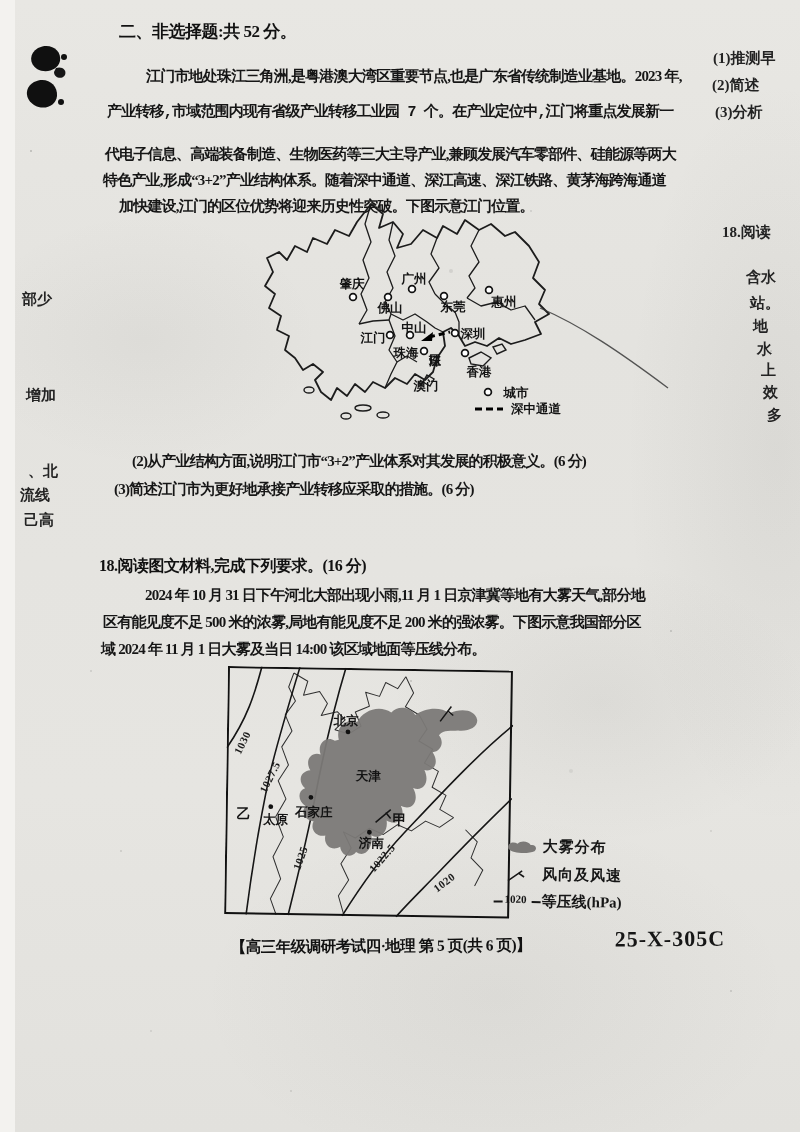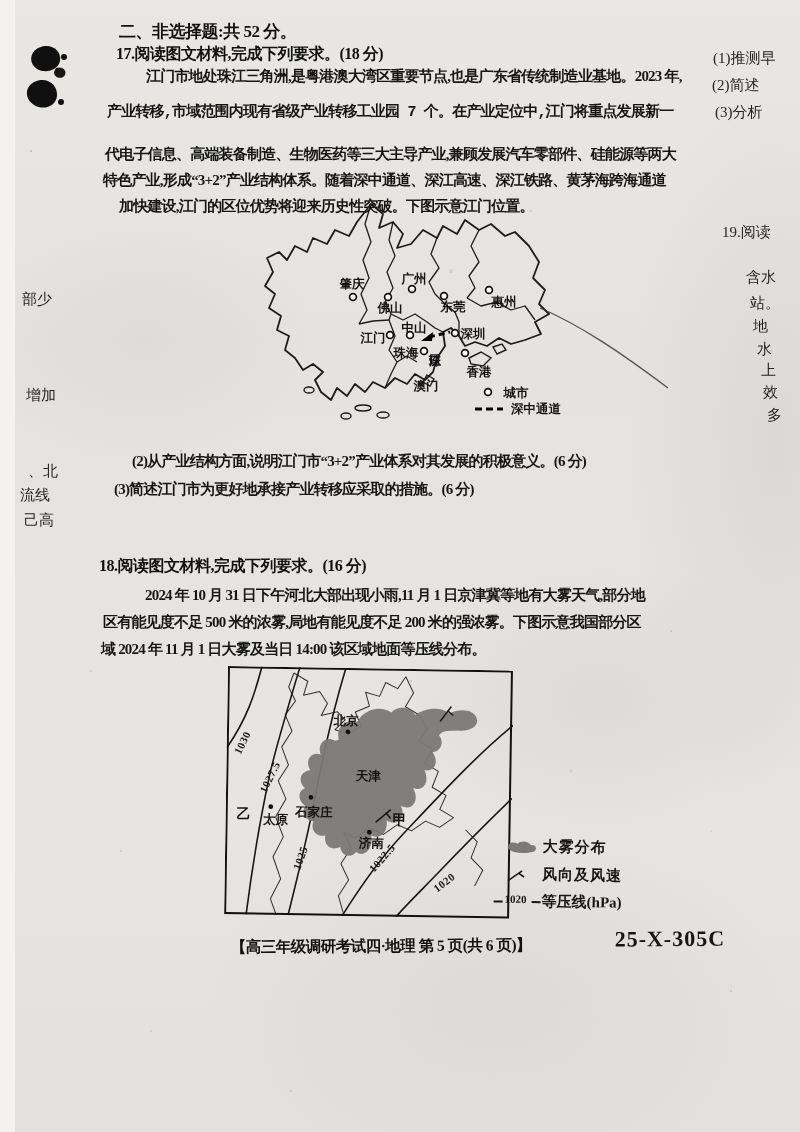--- a/index.html
+++ b/index.html
@@ -10,21 +10,21 @@
   .mottle{position:absolute;inset:0;pointer-events:none;
       background:
         radial-gradient(ellipse 300px 200px at 75% 62%, rgba(90,90,85,.07), transparent 70%),
         radial-gradient(ellipse 250px 180px at 18% 30%, rgba(90,90,85,.05), transparent 70%),
         radial-gradient(ellipse 420px 260px at 62% 88%, rgba(90,90,85,.06), transparent 70%),
         radial-gradient(ellipse 200px 500px at 97% 40%, rgba(80,80,75,.07), transparent 75%);}
   .leftstrip{position:absolute;left:0;top:0;width:15px;height:1132px;background:#f3f2ef;}
   .abs{position:absolute;}
   .t{color:#161616;font-weight:700;font-size:15px;letter-spacing:-0.8px;white-space:nowrap;}
   .tt{color:#111;font-weight:700;font-size:16px;letter-spacing:-0.5px;white-space:nowrap;}
-  .edge{color:#232323;font-weight:400;font-size:15px;white-space:nowrap;letter-spacing:0;}
+  .edge{color:#232323;font-weight:700;font-size:15px;white-space:nowrap;letter-spacing:0;}
   .vert{writing-mode:vertical-rl;text-orientation:upright;font-weight:700;font-size:12px;
         color:#141414;letter-spacing:1px;line-height:1;}
   svg text{font-family:"Liberation Serif",serif;}
   .maplabel{font-size:12.5px;font-weight:700;fill:#131313;}
   .isolabel{font-size:11px;font-weight:700;fill:#1c1c1c;letter-spacing:.5px;}
   .footer-exam{font-size:15.5px;letter-spacing:-0.5px;}
   .speckles{position:absolute;width:2px;height:2px;border-radius:50%;background:rgba(50,50,48,.25);
     box-shadow:150px 300px 0 0 rgba(50,50,48,.18), 420px 120px 0 1px rgba(50,50,48,.10),
       640px 480px 0 0 rgba(50,50,48,.2), 90px 700px 0 0 rgba(50,50,48,.16),
       540px 620px 0 1px rgba(50,50,48,.08), 700px 840px 0 0 rgba(50,50,48,.18),
@@ -44,21 +44,20 @@
 
   <svg class="abs" style="left:20px;top:42px;" width="50" height="72" viewBox="0 0 50 72">
     <path d="M18,6 C30,0 42,8 40,19 C38,28 26,32 17,27 C9,22 9,11 18,6 Z" fill="#101010"></path>
     <path d="M14,40 C26,34 38,42 37,54 C36,64 24,69 14,63 C5,57 4,46 14,40 Z" fill="#101010"></path>
     <path d="M36,26 C42,24 47,28 45,33 C42,38 34,36 34,30 Z" fill="#161616"></path>
     <circle cx="44" cy="15" r="3" fill="#101010"></circle>
     <circle cx="41" cy="60" r="3" fill="#101010"></circle>
   </svg>
 
   <div class="abs tt" style="left:119px;top:20px;font-size:17px;">二、非选择题:共 52 分。</div>
-  <div class="abs tt" style="left:116px;top:44px;">17.阅读图文材料,完成下列要求。(18 分)</div>
 
   <div class="abs t" style="left:146px;top:67px;">江门市地处珠江三角洲,是粤港澳大湾区重要节点,也是广东省传统制造业基地。2023 年,</div>
   <div class="abs t" style="left:107px;top:102px;font-family:Liberation Mono, monospace;">产业转移,市域范围内现有省级产业转移工业园 7 个。在产业定位中,江门将重点发展新一</div>
   <div class="abs t" style="left:105px;top:145px;">代电子信息、高端装备制造、生物医药等三大主导产业,兼顾发展汽车零部件、硅能源等两大</div>
   <div class="abs t" style="left:103px;top:171px;">特色产业,形成“3+2”产业结构体系。随着深中通道、深江高速、深江铁路、黄茅海跨海通道</div>
   <div class="abs t" style="left:119px;top:197px;">加快建设,江门的区位优势将迎来历史性突破。下图示意江门位置。</div>
 
   <div class="abs" style="left:243px;top:194px;width:345px;height:235px;">
     <svg width="345" height="235" viewBox="0 0 345 235">
       <g fill="none" stroke="#1c1c1c" stroke-width="1.8" stroke-linejoin="round">
@@ -214,21 +213,21 @@
   </div>
 
   <div class="abs" style="left:0;top:0;width:800px;height:1132px;transform:rotate(-0.4deg);">
     <div class="abs tt footer-exam" style="left:228px;top:936px;">【高三年级调研考试四·地理  第 5 页(共 6 页)】</div>
     <div class="abs" style="left:612px;top:928px;font-size:22px;font-weight:700;color:#161616;letter-spacing:1px;">25-X-305C</div>
   </div>
 
   <div class="abs edge" style="left:713px;top:49px;">(1)推测早</div>
   <div class="abs edge" style="left:712px;top:76px;">(2)简述</div>
   <div class="abs edge" style="left:715px;top:103px;">(3)分析</div>
-  <div class="abs edge" style="left:722px;top:223px;">19.阅读</div>
+  <div class="abs edge" style="left:722px;top:223px;">18.阅读</div>
   <div class="abs edge" style="left:746px;top:268px;">含水</div>
   <div class="abs edge" style="left:750px;top:294px;">站。</div>
   <div class="abs edge" style="left:753px;top:317px;">地</div>
   <div class="abs edge" style="left:757px;top:340px;">水</div>
   <div class="abs edge" style="left:761px;top:361px;">上</div>
   <div class="abs edge" style="left:763px;top:383px;">效</div>
   <div class="abs edge" style="left:767px;top:406px;">多</div>
 
   <div class="abs edge" style="left:22px;top:290px;">部少</div>
   <div class="abs edge" style="left:26px;top:386px;">增加</div>

